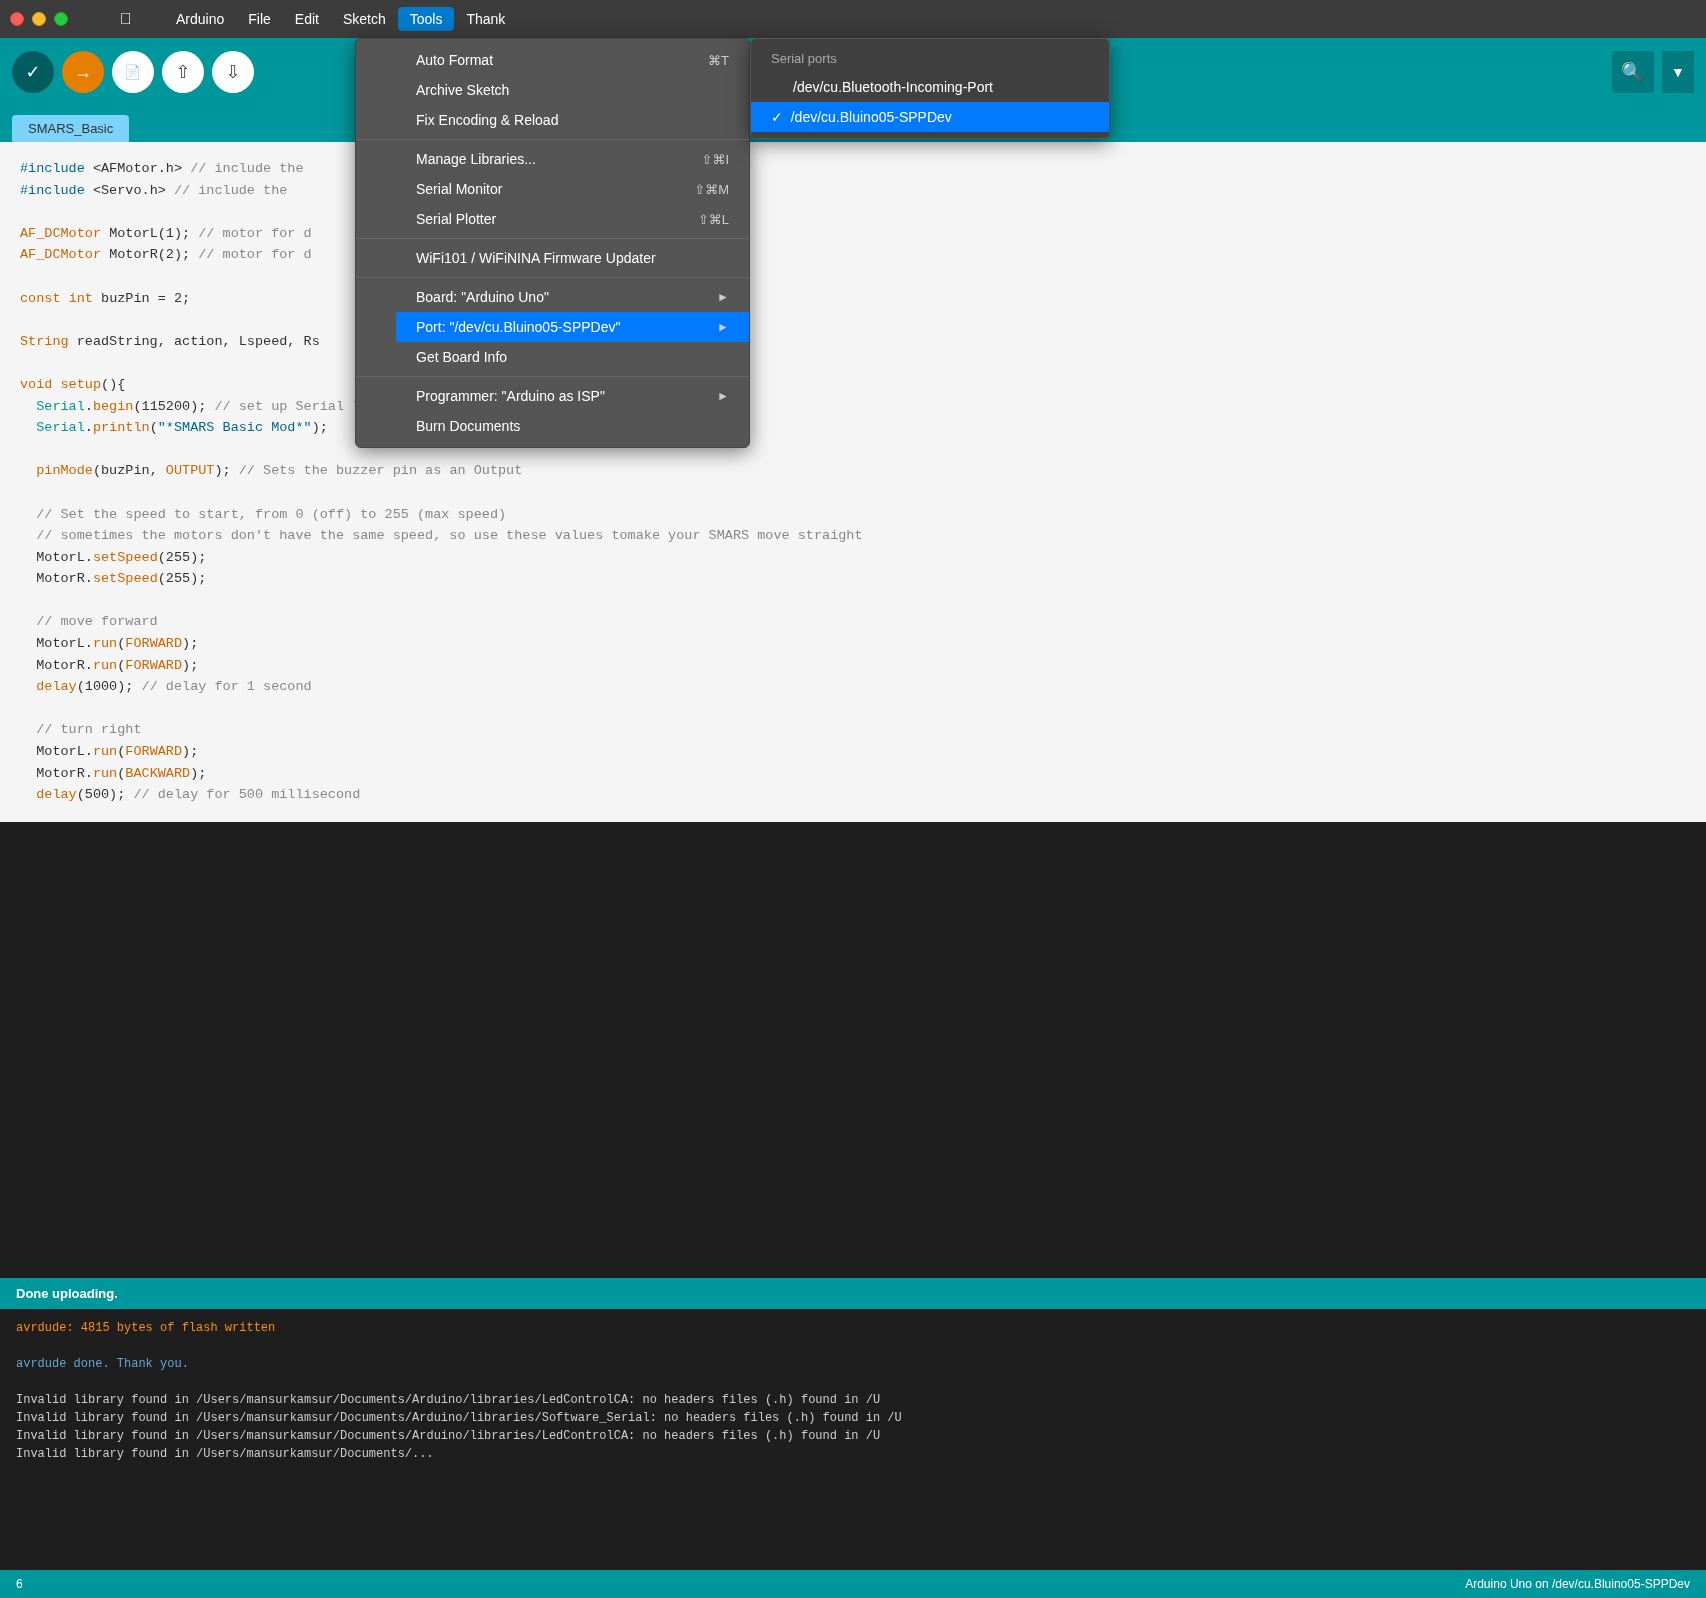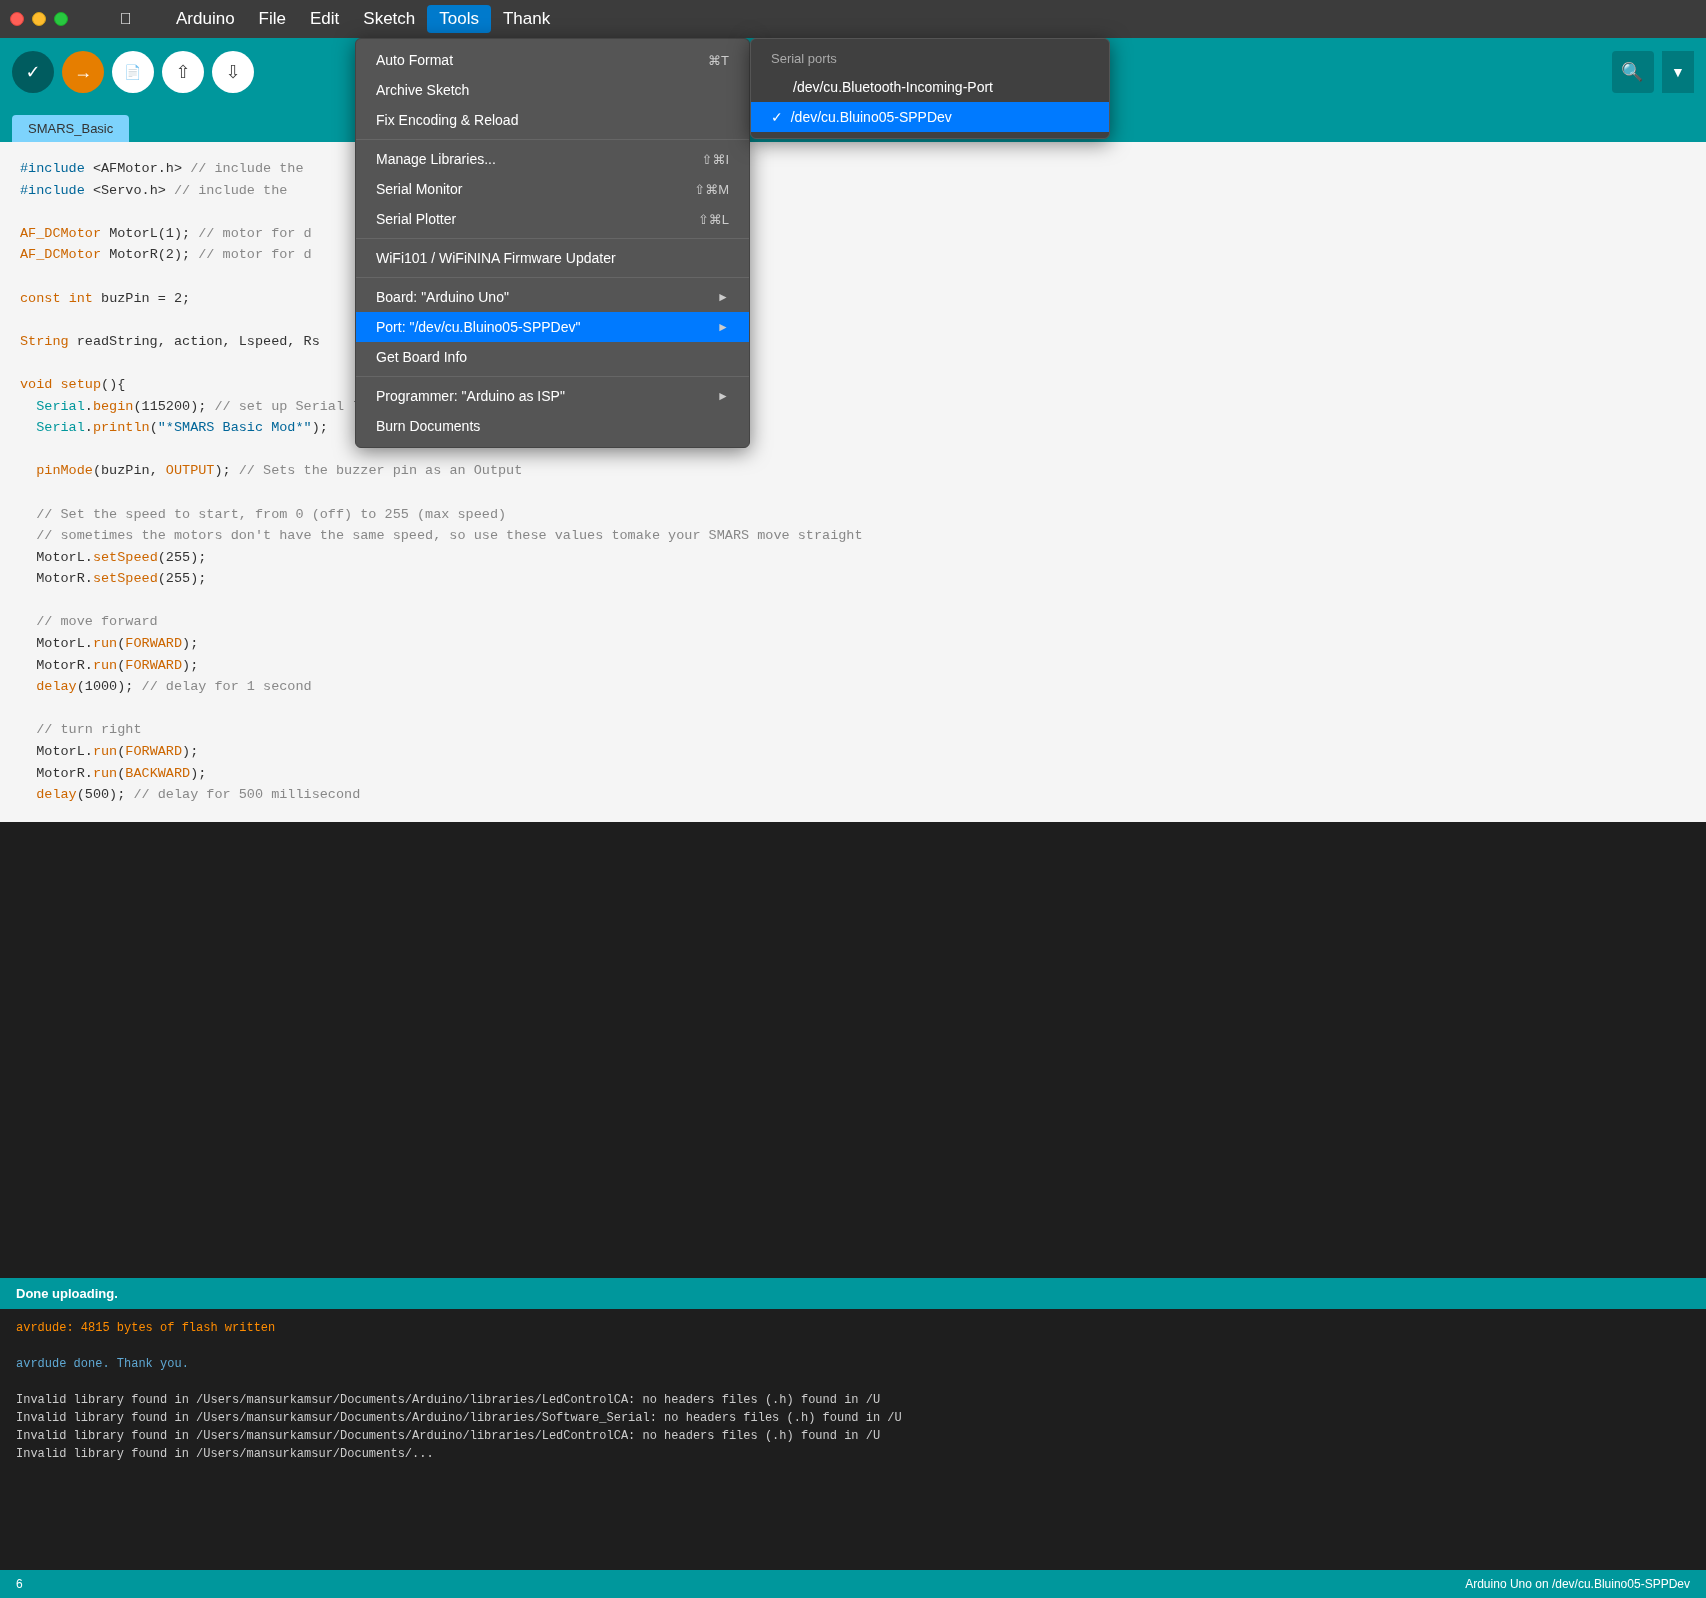--- a/index.html
+++ b/index.html
@@ -39,21 +39,21 @@
 
     .titlebar-menu {
       display: flex;
       align-items: center;
       margin-left: 40px;
       gap: 0;
     }
     .menu-item {
       padding: 4px 12px;
       color: #fff;
-      font-size: 17px;
+      font-size: 14px;
       cursor: pointer;
       border-radius: 4px;
     }
     .menu-item.active { background: #007acc; }
     .apple-logo { margin-right: 20px; font-size: 16px; color: #fff; }
 
     
     #toolbar {
       width: 100%;
       height: 68px;
@@ -183,20 +183,21 @@
       box-shadow: 0 4px 20px rgba(0,0,0,0.5);
       color: #fff;
     }
     .dd-item {
       padding: 7px 20px;
       display: flex;
       align-items: center;
       justify-content: space-between;
       cursor: pointer;
       font-size: 14px;
+      margin-left: 40px;
     }
     .dd-item.selected-item { background: #007aff; }
     .dd-separator {
       height: 1px;
       background: #666;
       margin: 4px 0;
     }
     .dd-shortcut {
       color: #ccc;
       font-size: 13px;

